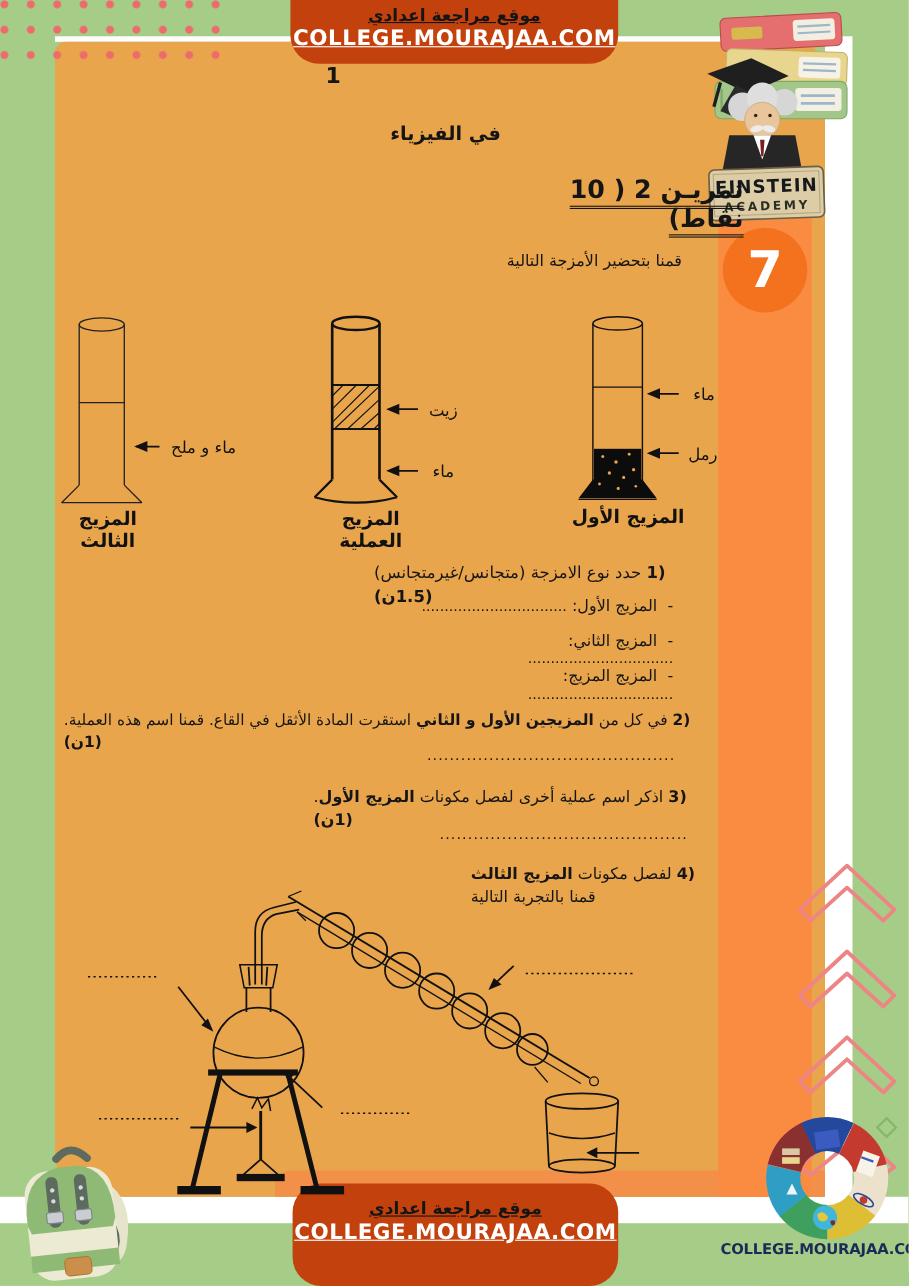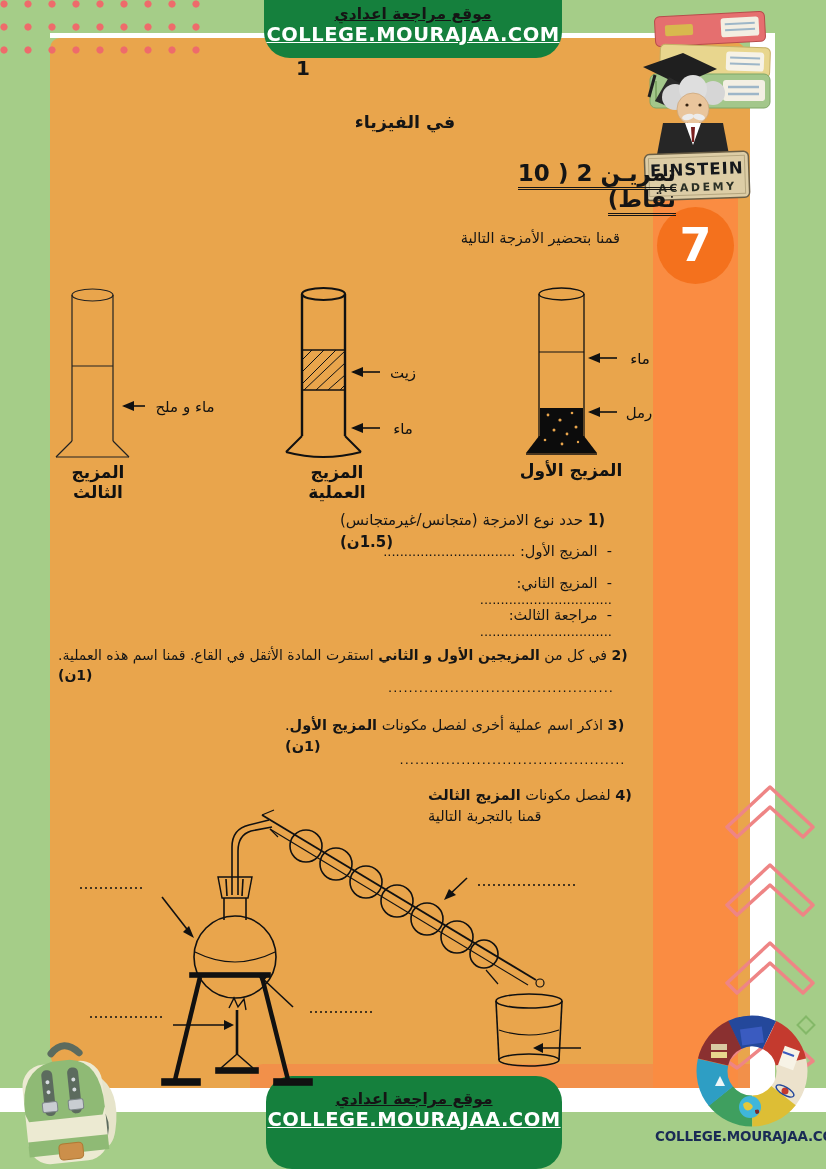--- a/index.html
+++ b/index.html
@@ -16,21 +16,21 @@
   .white-bottomband { left:0; top:1088px; width:826px; height:24px; background:#fff; z-index:2; }
   .orange-main { left:50px; top:38px; width:700px; height:1050px; background:#e9a54c;
     border-radius:10px 26px 0 38px; z-index:3; }
   .orange-footband { left:250px; top:1064px; width:500px; height:24px; background:#f2904a;
     border-radius:14px 0 0 0; z-index:4; }
   .orange-strip { left:653px; top:193px; width:85px; height:895px; background:#fa8c42; z-index:5; }
   .dots-pattern { left:0; top:0; width:206px; height:60px; z-index:6;
     background-image:radial-gradient(circle 4px at 4px 4px, #ee6b6b 3.2px, transparent 4px);
     background-size:24px 23px; }
   
-  .pill { background:#15803d; text-align:center; color:#fff; z-index:7; }
+  .pill { background:#c2410c; text-align:center; color:#fff; z-index:7; }
   .pill-top { left:264px; top:0; width:298px; height:58px; border-radius:0 0 26px 26px; padding-top:5px; }
   .pill-bottom { left:266px; top:1076px; width:296px; height:93px; border-radius:26px; padding-top:14px; }
   .pill .l1 { font-size:15.5px; font-weight:bold; text-decoration:underline; display:block; }
   .pill .l2 { font-size:19.5px; font-weight:bold; text-decoration:underline; letter-spacing:.5px; display:block; }
   
   .badge-circle { left:657px; top:207px; width:77px; height:77px; border-radius:50%;
     background:#f4711d; color:#fff; font-size:46px; font-weight:bold; text-align:center;
     line-height:77px; z-index:8; }
   
   .ar { direction:rtl; color:#151515; z-index:12; }
@@ -209,21 +209,21 @@
       <span>المزيج الأول:</span>
       <span class="dots-line">................................</span>
     </div>
     <div class="item">
       <span>-</span>&nbsp;
       <span>المزيج الثاني:</span>
       <span class="dots-line">................................</span>
     </div>
     <div class="item">
       <span>-</span>&nbsp;
-      <span>مراجعة الثالث:</span>
+      <span>المزيج المزيج:</span>
       <span class="dots-line">................................</span>
     </div>
   </div>
 
   <div class="abs ar q-line" style="left:58px; top:645px; width:600px; font-size:14px;">
     <span class="q-num">2)</span>
     <span>في كل من </span><span class="q-bold">المزيجين الأول و الثاني</span><span> استقرت المادة الأثقل في القاع. قمنا اسم هذه العملية. </span><span class="q-bold">(1ن)</span>
   </div>
   <div class="abs dots-line" style="left:385px; top:680px; width:232px;">............................................</div>
 

